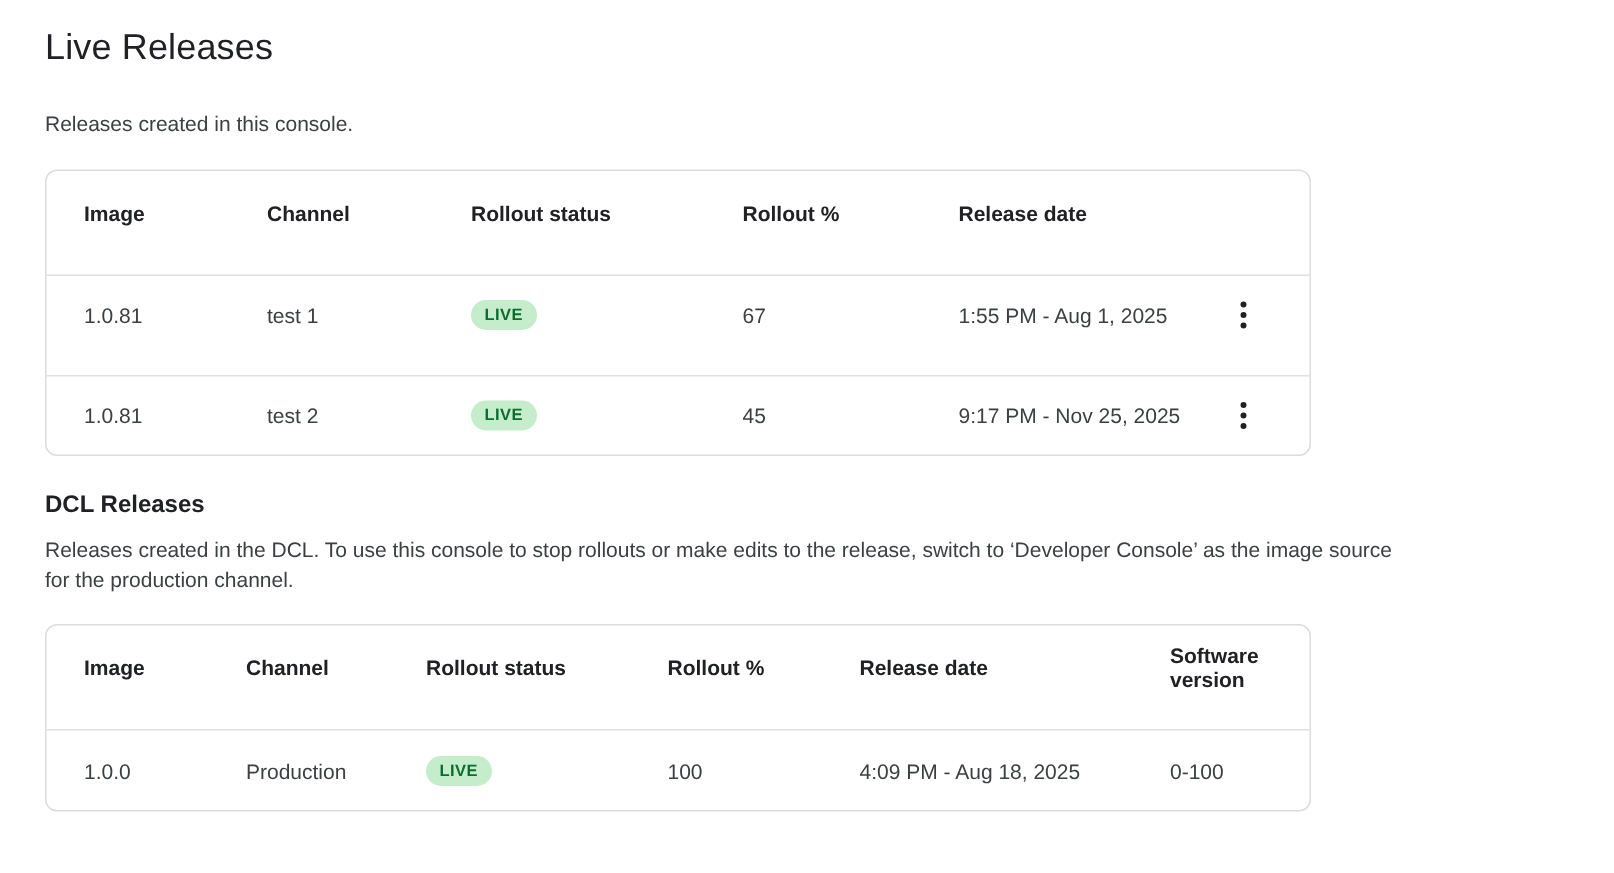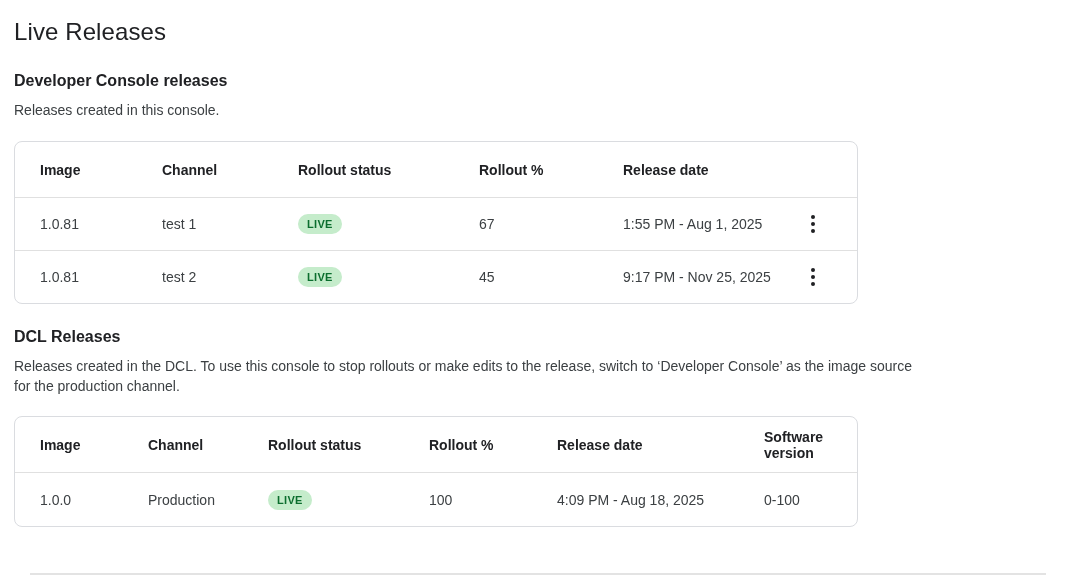--- a/index.html
+++ b/index.html
@@ -5,21 +5,21 @@
   * { box-sizing: border-box; }
   html, body { margin: 0; padding: 0; }
   body {
     width: 1076px;
     height: 582px;
     background: #ffffff;
     font-family: "Liberation Sans", sans-serif;
     color: #202124;
     overflow: hidden;
   }
-  .content { padding: 18px 30px 0 14px; }
+  .content { padding: 18px 30px 0 30px; }
 
   .page-title {
     font-size: 24px;
     font-weight: 400;
     color: #202124;
     margin: 0 0 26px 0;
     letter-spacing: 0.1px;
   }
   .section-heading {
     font-size: 16px;
@@ -42,21 +42,21 @@
     border: 1px solid #dadce0;
     border-radius: 8px;
     background: #fff;
     overflow: hidden;
   }
   .trow {
     display: grid;
     align-items: center;
     padding: 0 16px 0 25px;
   }
-  .trow + .trow { border-top: 1px solid #e0e0e0; }
+  .trow + .trow { border-top: 1px solid #e0e0e0; margin-top: 14px; }
   .t1 .trow { grid-template-columns: 122px 136px 181px 144px 1fr 56px; height: 53px; }
   .t1 .thead { height: 55px; }
   .t2 .trow { grid-template-columns: 108px 120px 161px 128px 207px 1fr; height: 54px; }
   .t2 .thead { height: 55px; }
 
   .th {
     font-size: 14px;
     font-weight: 600;
     color: #202124;
   }
@@ -96,21 +96,20 @@
   }
 </style>
 </head>
 <body>
 
 <div class="content">
 
   <h1 class="page-title">Live Releases</h1>
 
   <section class="dev-console">
-    <h2 class="section-heading">Developer Console releases</h2>
     <p class="section-description">Releases created in this console.</p>
 
     <div class="table t1">
       <div class="trow thead">
         <div class="th">Image</div>
         <div class="th">Channel</div>
         <div class="th">Rollout status</div>
         <div class="th">Rollout %</div>
         <div class="th">Release date</div>
         <div class="th"></div>

